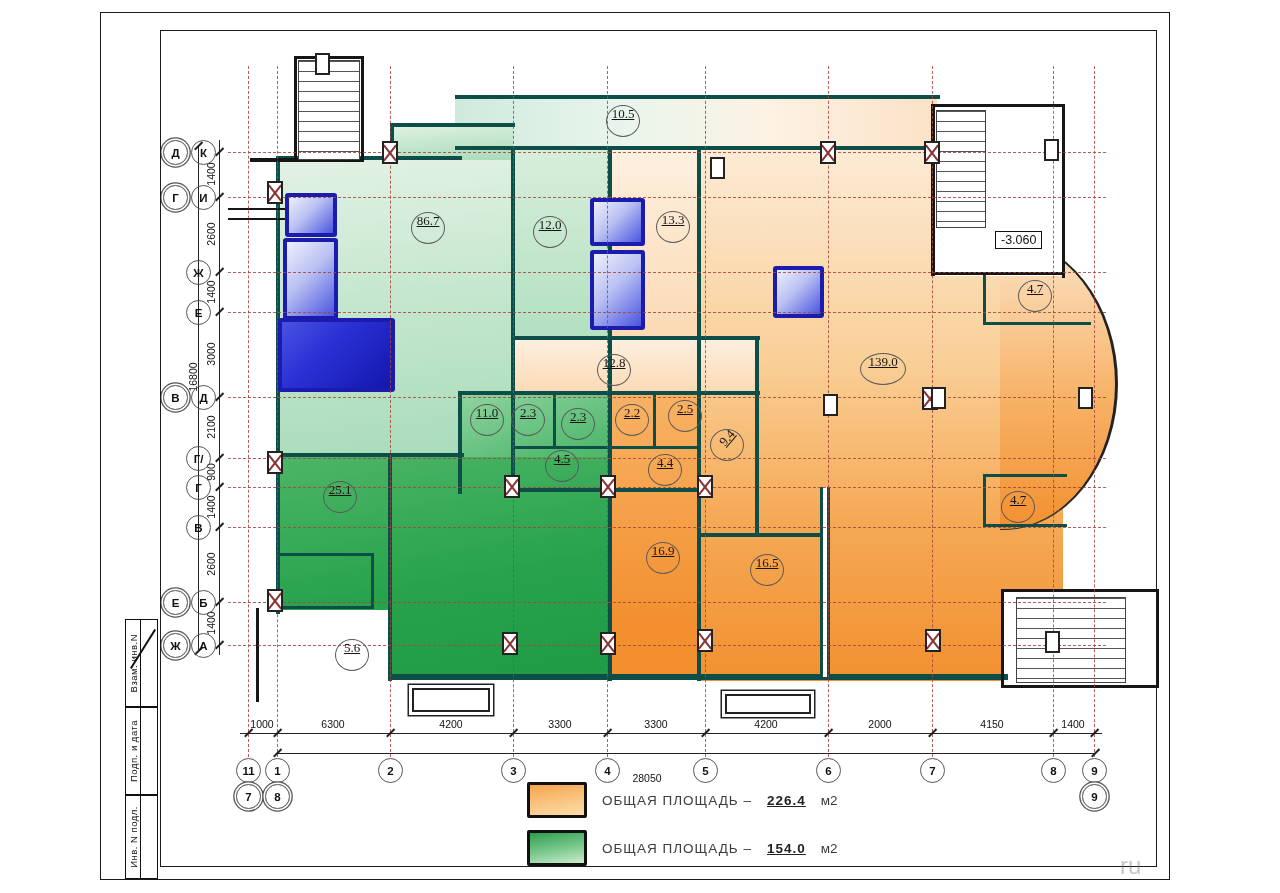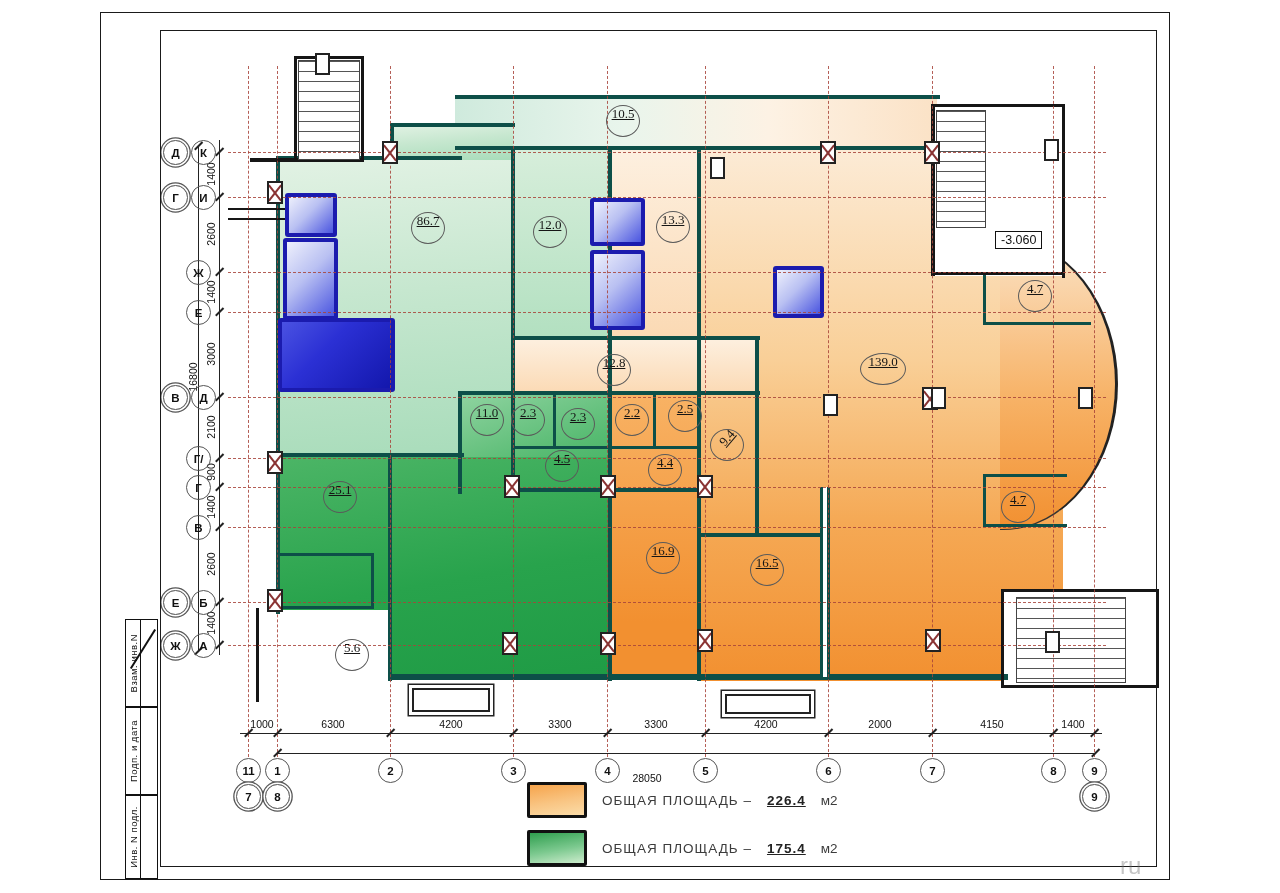--- a/index.html
+++ b/index.html
@@ -382,21 +382,21 @@
 
   <div class="abs lgrow" style="left:527px;top:782px;z-index:61;">
     <div class="sw orange"></div>
     <span>ОБЩАЯ ПЛОЩАДЬ –</span>
     <span class="lgval">226.4</span>
     <span class="lgunit">м2</span>
   </div>
   <div class="abs lgrow" style="left:527px;top:830px;z-index:61;">
     <div class="sw green"></div>
     <span>ОБЩАЯ ПЛОЩАДЬ –</span>
-    <span class="lgval">175.4</span>
+    <span class="lgval">154.0</span>
     <span class="lgunit">м2</span>
   </div>
 
   <div class="abs tbc" style="top:619px;height:88px;z-index:61;">
     <div class="tbd"></div>
     <div class="tbl">
         <span>Взам. инв.N</span>
       </div>
     <div class="diag"></div>
   </div>

